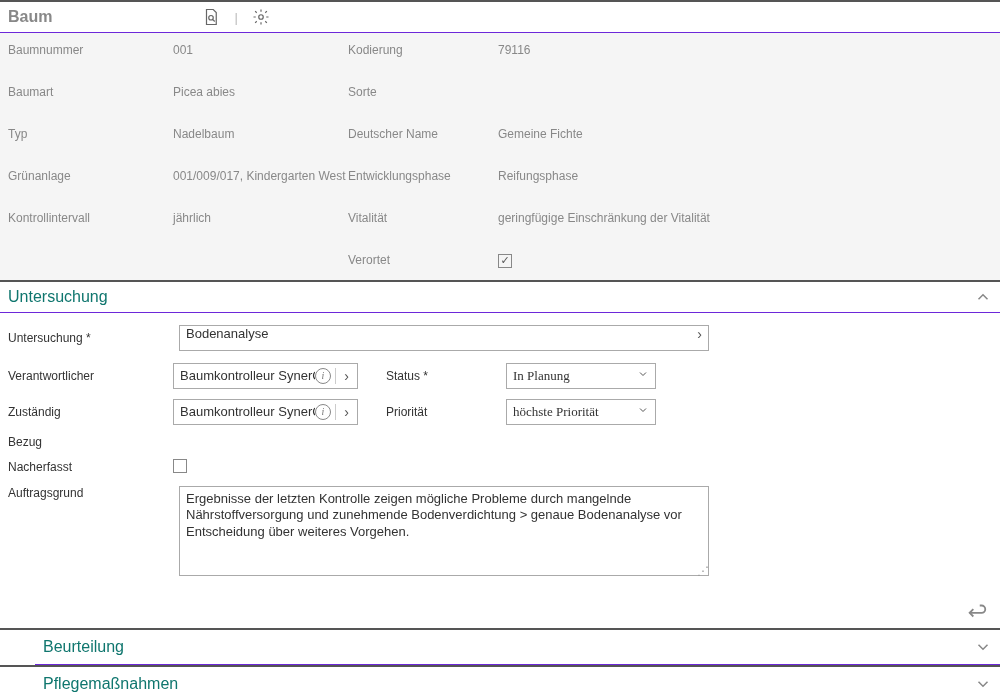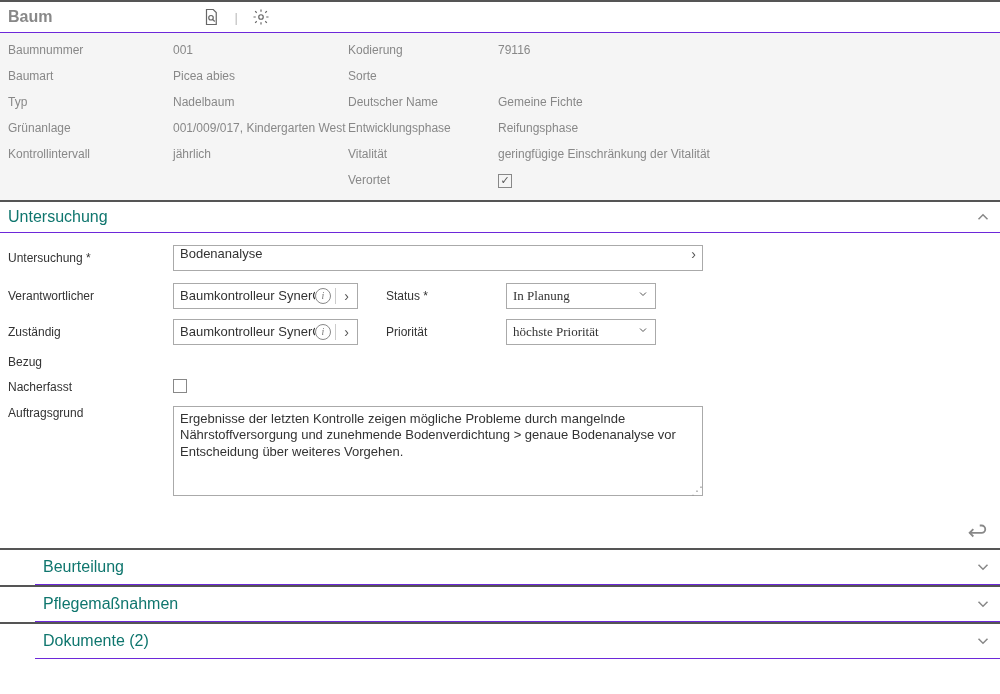--- a/index.html
+++ b/index.html
@@ -7,26 +7,26 @@
   .section { border-top: 2px solid #555; }
   .section-header { display: flex; align-items: center; padding: 6px 8px; border-bottom: 1px solid #6d28d9; }
   .section-header.collapsible { cursor: pointer; justify-content: space-between; }
   .section-title { font-size: 16px; font-weight: normal; color: #0f766e; }
   .baum-title { font-size: 16px; font-weight: bold; color: #888; margin-right: 150px; }
   .header-icons { display: flex; gap: 14px; align-items: center; }
   .icon { width: 18px; height: 18px; display: inline-flex; align-items: center; justify-content: center; color: #666; }
   .icon svg { width: 100%; height: 100%; }
   .chevron-icon { width: 18px; height: 18px; color: #888; }
   
-  .info-grid { background: #f5f5f5; padding: 10px 8px 12px 8px; display: grid; grid-template-columns: 165px 175px 150px 1fr; row-gap: 12px; font-size: 12px; }
+  .info-grid { background: #f5f5f5; padding: 10px 8px 12px 8px; display: grid; grid-template-columns: 165px 175px 150px 1fr; row-gap: 28px; font-size: 12px; }
   .info-label { color: #888; }
   .info-value { color: #888; }
   
   .form-area { padding: 12px 8px 6px 8px; }
-  .form-row-full { display: grid; grid-template-columns: 165px 530px; align-items: center; margin-bottom: 12px; }
+  .form-row-full { display: grid; grid-template-columns: 165px 530px; align-items: center; margin-bottom: 12px; gap: 6px; }
   .form-row { display: grid; grid-template-columns: 165px 185px 28px 120px 200px; align-items: center; margin-bottom: 10px; }
   .form-label { font-size: 12px; color: #333; }
   
   .field-wide { height: 26px; border: 1px solid #aaa; display: flex; align-items: flex-start; padding: 0 6px; position: relative; font-size: 13px; }
   .field-wide .arrow { position: absolute; right: 6px; color: #555; font-size: 14px; }
   
   .field-picker { height: 26px; border: 1px solid #aaa; display: flex; align-items: center; padding: 0 4px 0 6px; position: relative; font-size: 13px; }
   .field-picker .fp-text { flex: 1; overflow: hidden; white-space: nowrap; text-overflow: clip; }
   .fp-info { width: 16px; height: 16px; border: 1px solid #888; border-radius: 50%; display: inline-flex; align-items: center; justify-content: center; font-size: 10px; font-style: italic; color: #777; font-family: Georgia, serif; margin-right: 4px; }
   .fp-arrow { width: 18px; text-align: center; color: #555; font-size: 14px; border-left: 1px solid #ccc; padding-left: 4px; }

